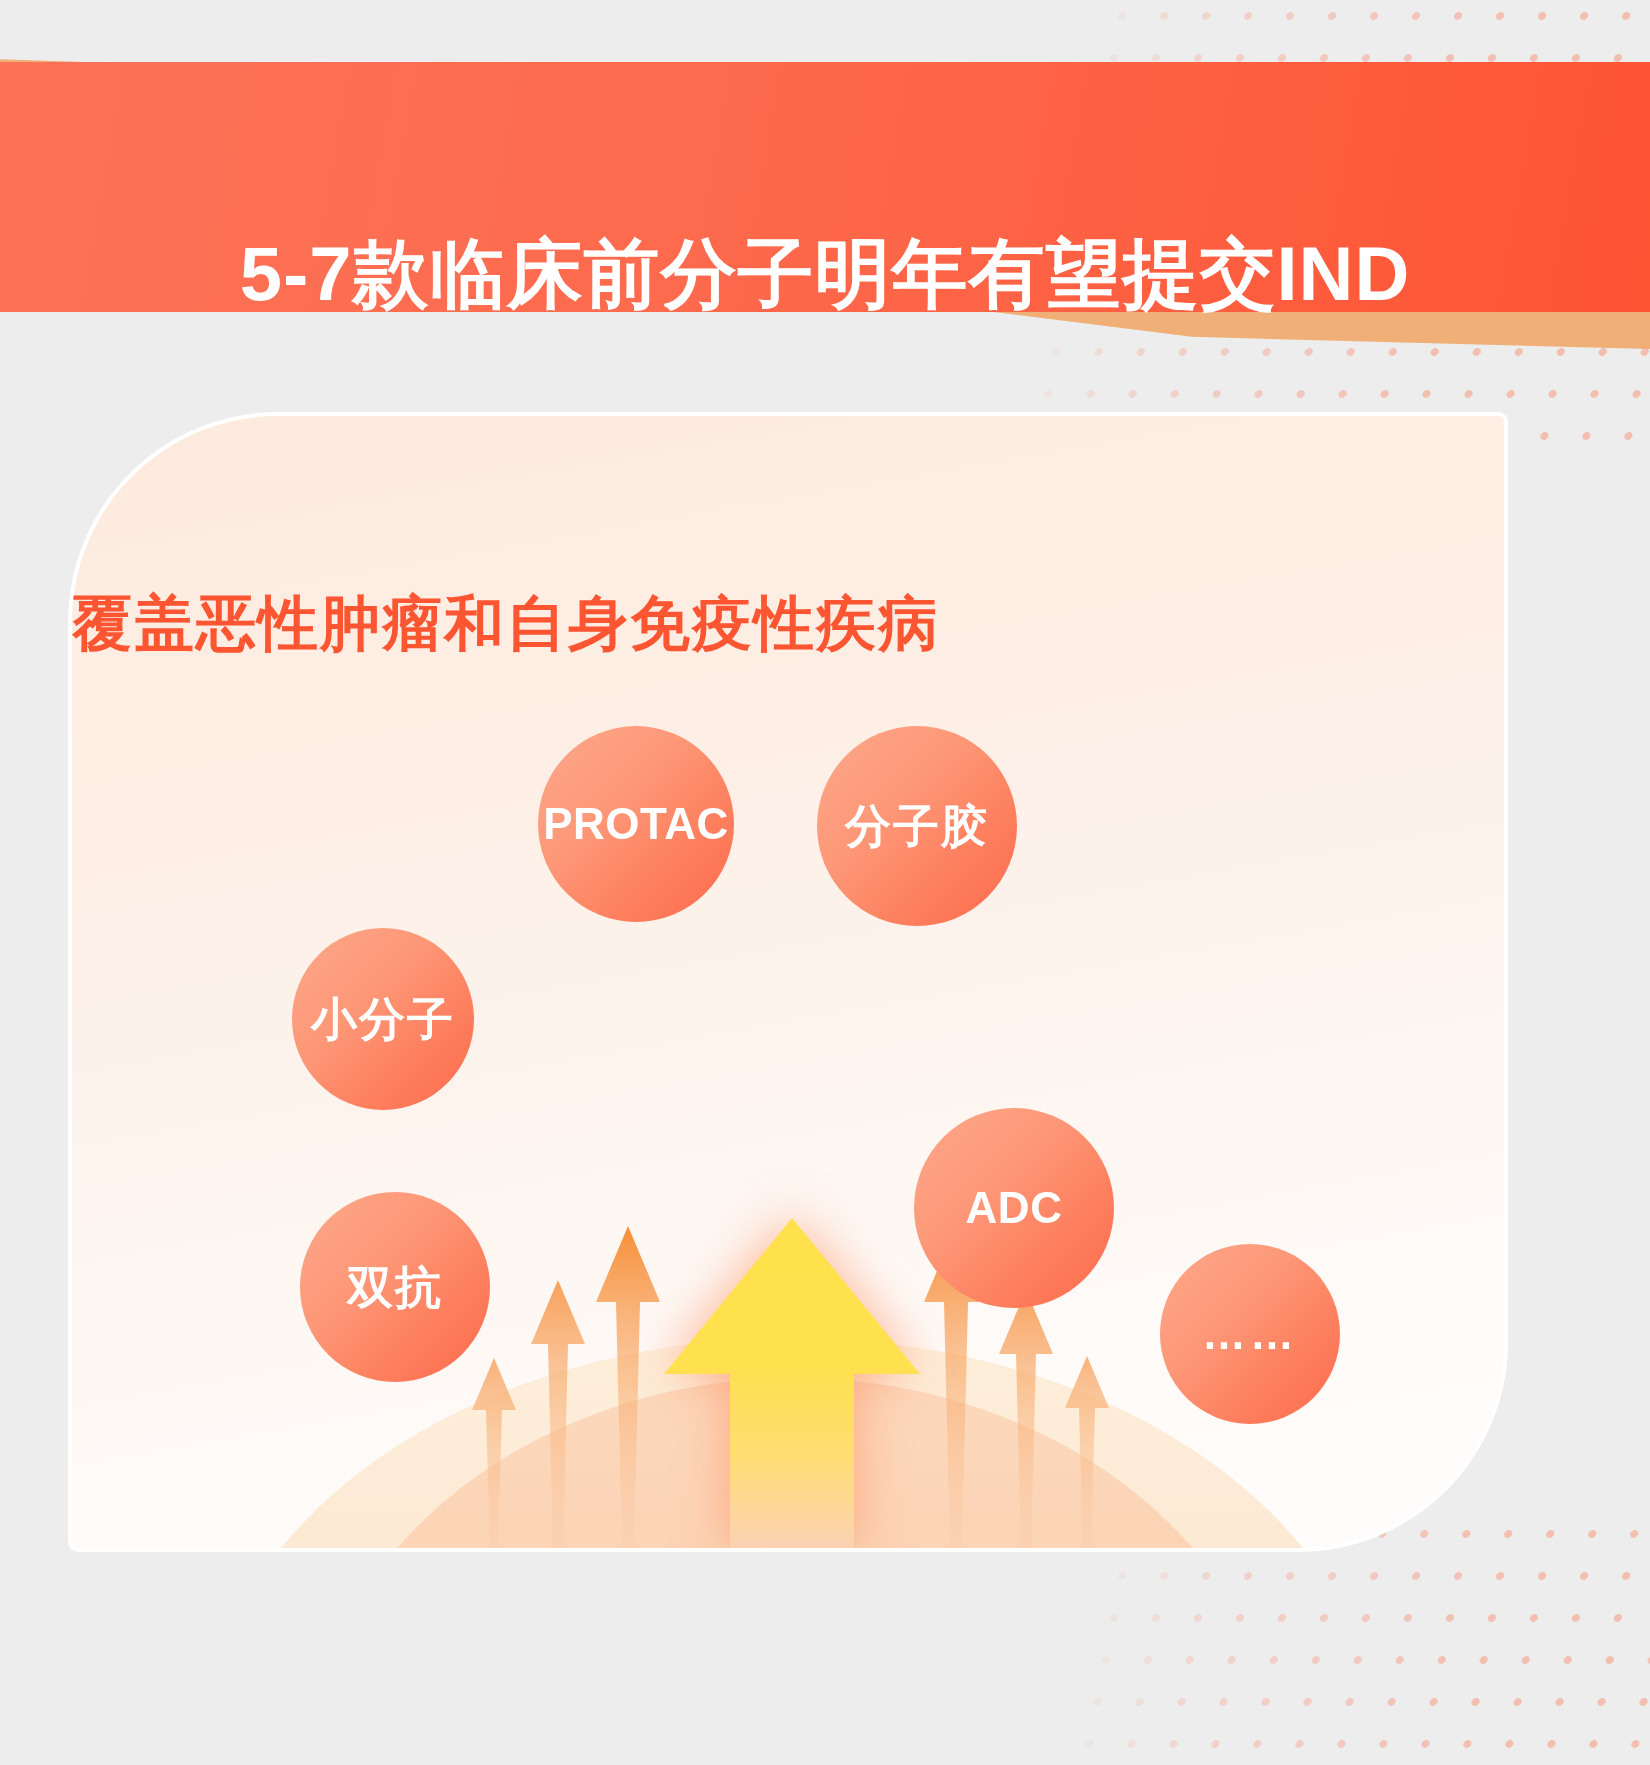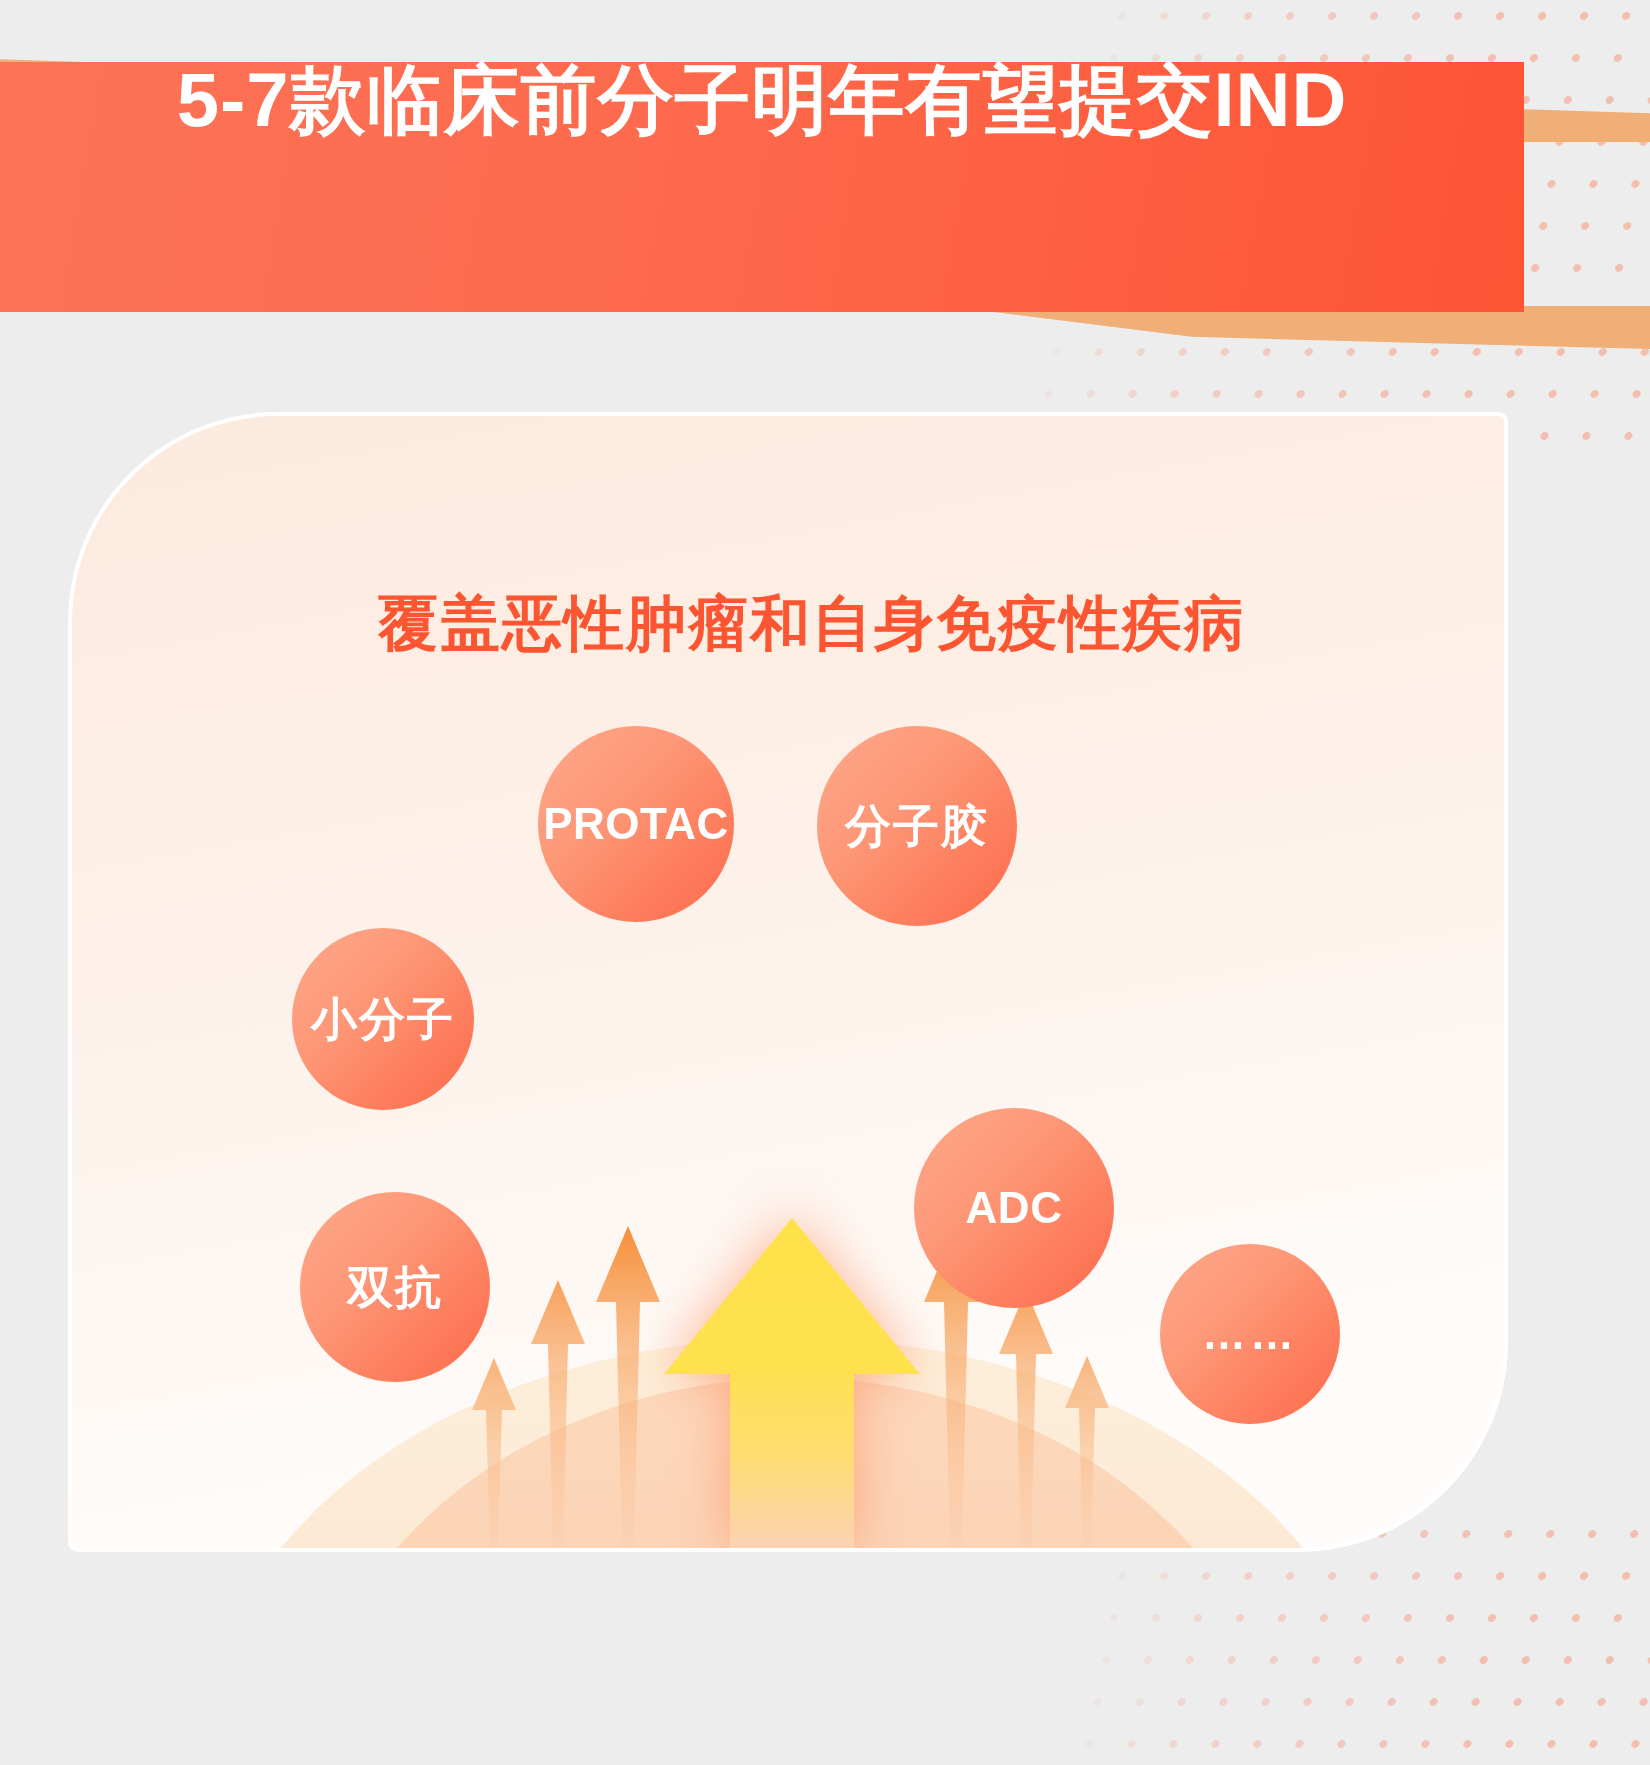--- a/index.html
+++ b/index.html
@@ -69,25 +69,25 @@
     width: 1760px;
     height: 110px;
     background: #efaf76;
     clip-path: polygon(56% 0%, 100% 0%, 100% 30%, 98% 40%, 70% 28%);
   }
 
   .banner {
     position: absolute;
     left: 0;
     top: 62px;
-    width: 1524px;
+    width: 1650px;
     height: 250px;
     background: linear-gradient(100deg, #fc7358 0%, #fd6a4d 42%, #fd5434 100%);
     display: flex;
-    align-items: flex-start;
+    align-items: flex-end;
     justify-content: center;
   }
   .banner-title {
     color: #ffffff;
     font-size: 76px;
     font-weight: 700;
     letter-spacing: 1px;
     line-height: 1;
     white-space: nowrap;
   }
@@ -107,27 +107,26 @@
     border: 4px solid #ffffff;
     box-sizing: border-box;
     overflow: hidden;
   }
 
   .card-heading {
     position: absolute;
     top: 168px;
     left: 0;
     width: 100%;
-    text-align: center;
+    text-align: left;
     color: #fb5532;
     font-size: 60px;
     font-weight: 700;
     letter-spacing: 2px;
     white-space: nowrap;
-    margin-left: 24px;
   }
 
   
   .bubble {
     position: absolute;
     border-radius: 50%;
     background: linear-gradient(135deg, #fda88b 0%, #fd9878 38%, #fd7f5e 70%, #fd6a4c 100%);
     display: flex;
     align-items: center;
     justify-content: center;

